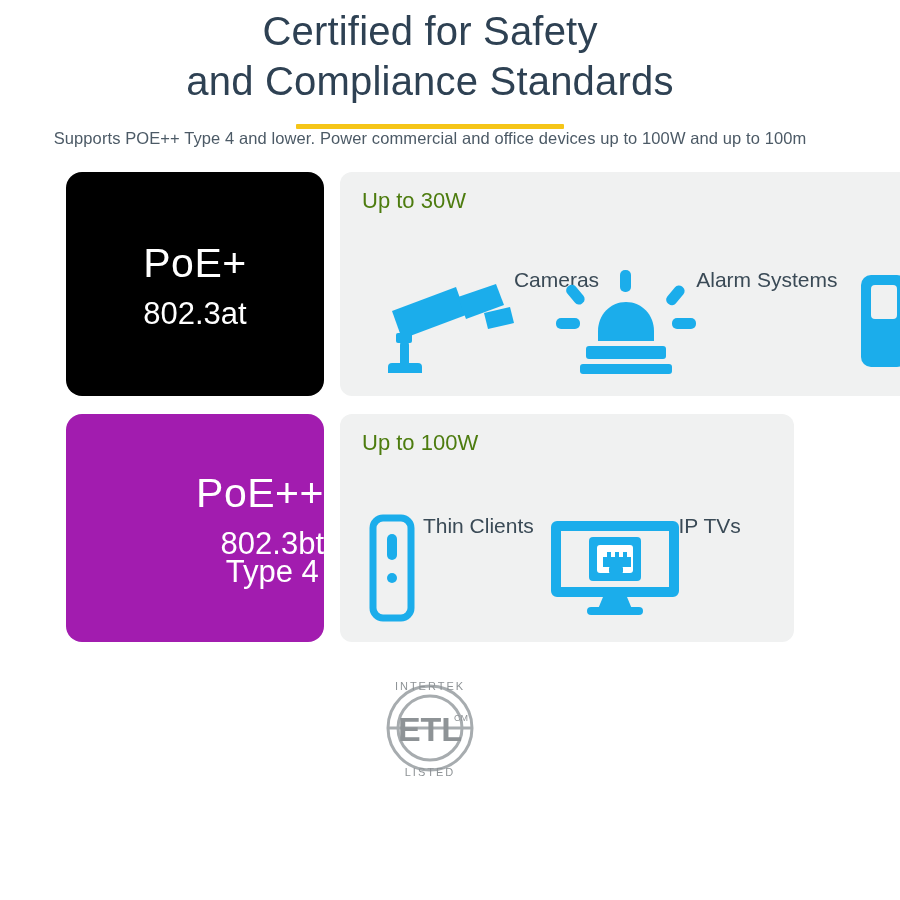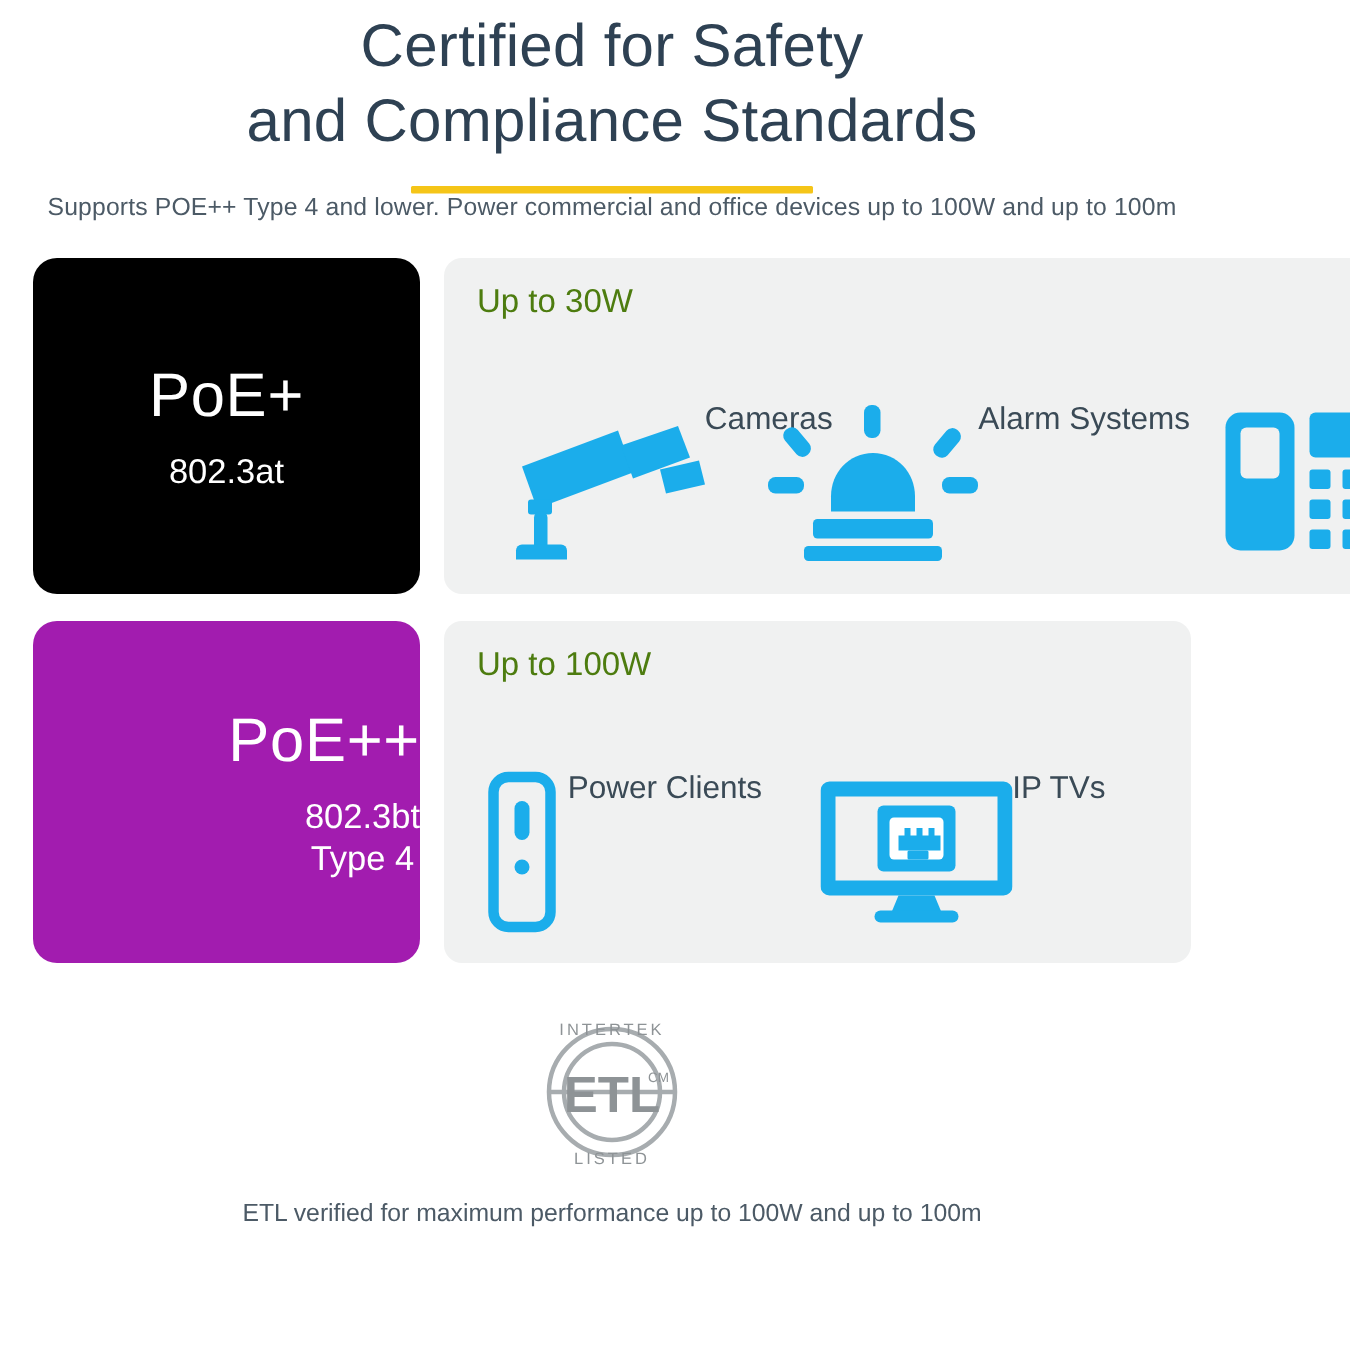--- a/index.html
+++ b/index.html
@@ -12,20 +12,21 @@
     background: #ffffff;
     font-family: "Liberation Sans", sans-serif;
     color: #3a4a56;
     overflow: hidden;
   }
   .page {
     position: relative;
     width: 816px;
     height: 900px;
     box-sizing: border-box;
+    padding-left: 44px;
   }
 
   
   .header {
     padding-top: 4px;
     text-align: center;
   }
   .title-line {
     color: #2e4153;
     font-size: 40px;
@@ -83,21 +84,21 @@
     height: 228px;
     align-items: flex-end;
   }
   .badge-title {
     font-size: 41px;
     line-height: 46px;
     font-weight: 400;
     letter-spacing: 0.5px;
   }
   .badge-sub {
-    font-size: 23px;
+    font-size: 31px;
     line-height: 28px;
     margin-top: 14px;
     text-align: center;
     font-weight: 400;
   }
 
   .panel {
     flex: 1;
     background: #f0f1f1;
     border-radius: 12px;
@@ -262,21 +263,21 @@
               <svg width="62" height="112" viewBox="0 0 62 112" aria-hidden="true">
                 <g fill="none" stroke="#1badeb" stroke-width="7">
                   <rect x="12" y="6" width="38" height="100" rx="10"></rect>
                 </g>
                 <g fill="#1badeb">
                   <rect x="26" y="22" width="10" height="26" rx="5"></rect>
                   <circle cx="31" cy="66" r="5"></circle>
                 </g>
               </svg>
             </div>
-            <div class="label">Power Clients</div>
+            <div class="label">Thin Clients</div>
           </div>
 
 
           <div class="device">
             <div class="art">
               <svg width="128" height="106" viewBox="0 0 128 106" aria-hidden="true">
                 <g fill="#1badeb">
                   <path d="M6 6 h116 a6 6 0 0 1 6 6 v64 a6 6 0 0 1 -6 6 h-116 a6 6 0 0 1 -6 -6 v-64 a6 6 0 0 1 6 -6 z
                            M10 16 v56 h108 v-56 z" fill-rule="evenodd"></path>
                   <path d="M52 82 h24 l5 12 h-34 z"></path>
@@ -304,16 +305,15 @@
           <circle cx="63" cy="55" r="42"></circle>
           <circle cx="63" cy="55" r="32"></circle>
           <path d="M21 55 h84"></path>
         </g>
         <text x="63" y="68" text-anchor="middle" font-family="'Liberation Sans', sans-serif" font-size="34" font-weight="bold" fill="#8e9396">ETL</text>
         <text x="94" y="48" text-anchor="middle" font-family="'Liberation Sans', sans-serif" font-size="9" fill="#8e9396">CM</text>
         <text x="63" y="17" text-anchor="middle" font-family="'Liberation Sans', sans-serif" font-size="11" letter-spacing="2" fill="#8e9396">INTERTEK</text>
         <text x="63" y="103" text-anchor="middle" font-family="'Liberation Sans', sans-serif" font-size="11" letter-spacing="2" fill="#8e9396">LISTED</text>
       </svg>
     </div>
-    <div class="footer-note">ETL verified for maximum performance up to 100W and up to 100m</div>
   </div>
 
 </div>
 
 </body></html>

